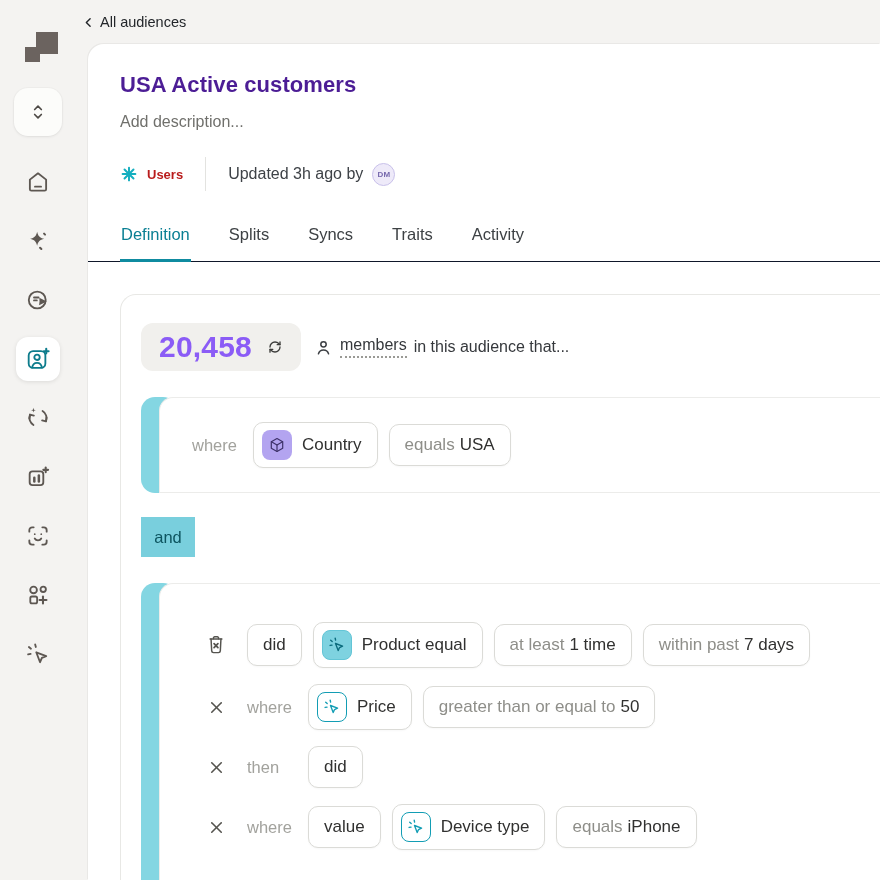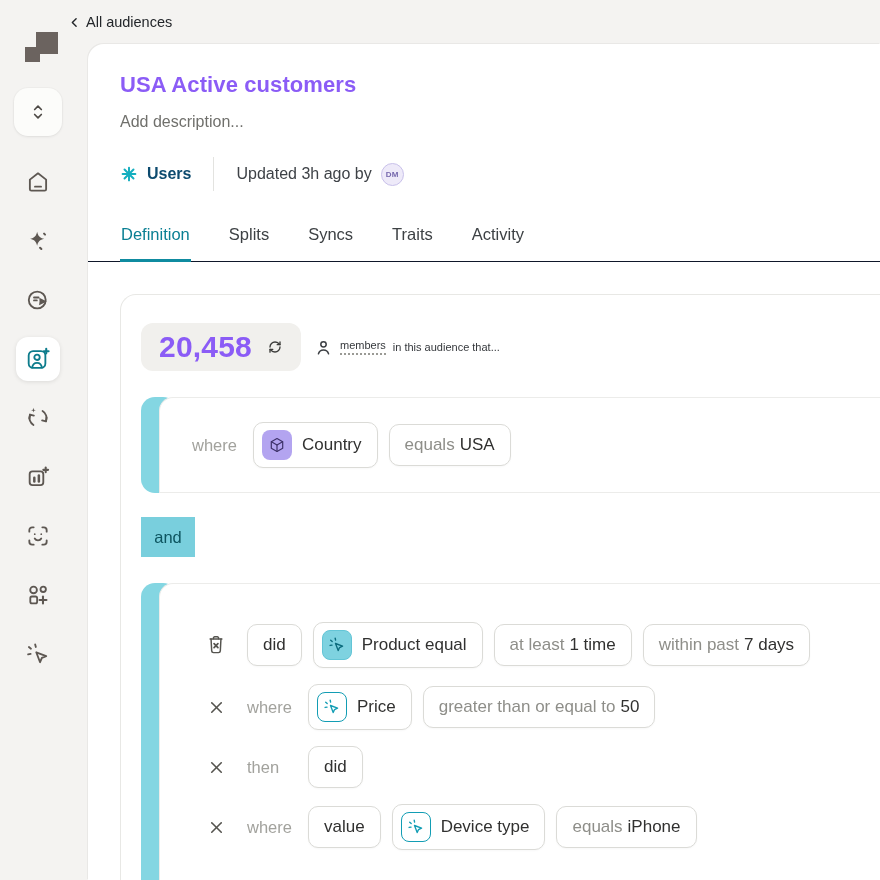--- a/index.html
+++ b/index.html
@@ -25,35 +25,35 @@
     cursor:pointer;
   }
   .nav { position:absolute; left:16px; top:160px; display:flex; flex-direction:column; gap:15px; }
   .side-item {
     width:44px; height:44px; border-radius:12px; color:#5d5752;
     display:flex; align-items:center; justify-content:center; cursor:pointer;
   }
   .side-item.active { background:#ffffff; color:#0d7c8c; box-shadow:0 1px 4px rgba(0,0,0,.10); }
 
   
-  .topbar { position:absolute; left:68px; top:0; right:0; height:44px; display:flex; align-items:center; }
+  .topbar { position:absolute; left:82px; top:0; right:0; height:44px; display:flex; align-items:center; }
   .back { display:flex; align-items:center; gap:5px; color:#23262a; font-size:14.5px; font-weight:500; cursor:pointer; background:none; border:none; font-family:inherit; }
 
   
   .main {
     position:absolute; left:88px; top:44px; width:792px; height:836px;
     background:#fff; border-top-left-radius:16px;
     box-shadow:-1px -1px 0 rgba(0,0,0,.045);
     overflow:hidden;
   }
-  .page-title { margin:28px 0 0 32px; font-size:22px; font-weight:700; color:#8b5cf6; letter-spacing:.1px; }
+  .page-title { margin:28px 0 0 32px; font-size:22px; font-weight:700; color:#4c1d95; letter-spacing:.1px; }
   .desc { margin:15px 0 0 32px; font-size:16px; color:#70706c; }
 
   .meta { margin:26px 0 0 32px; display:flex; align-items:center; }
-  .entity { display:flex; align-items:center; gap:9px; color:#0c4a6e; font-size:16px; font-weight:600; cursor:pointer; }
+  .entity { display:flex; align-items:center; gap:9px; color:#b91c1c; font-size:13px; font-weight:600; cursor:pointer; }
   .meta-divider { width:1px; height:34px; background:#e3e3e0; margin:0 22px; }
   .updated { font-size:16px; color:#3e4247; display:flex; align-items:center; gap:9px; }
   .avatar {
     width:23px; height:23px; border-radius:50%;
     background:#eeeaf9; border:1px solid #c9c1ea; color:#7668ad;
     font-size:8px; font-weight:700; display:flex; align-items:center; justify-content:center;
     letter-spacing:.2px;
   }
 
   .tabs { margin-top:34px; padding-left:32px; border-bottom:1px solid #0f172a; display:flex; gap:37px; }
@@ -70,21 +70,21 @@
     background:#fff; border:1px solid #e8e8e5; border-right:none; border-bottom:none;
     border-top-left-radius:16px;
   }
   .count-row { display:flex; align-items:center; margin:28px 0 0 20px; gap:13px; }
   .count-pill {
     height:48px; background:#f1f0ed; border-radius:12px;
     display:flex; align-items:center; gap:15px; padding:0 18px;
   }
   .count-value { font-size:30px; font-weight:700; color:#8b5cf6; letter-spacing:.2px; }
   .refresh-btn { background:none; border:none; color:#3c3c3a; cursor:pointer; display:flex; }
-  .members { display:flex; align-items:center; gap:7px; font-size:11px; color:#35383c; }
+  .members { display:flex; align-items:center; gap:7px; font-size:16px; color:#35383c; }
   .members-link { border-bottom:2px dotted #9a9a95; padding-bottom:2px; cursor:pointer; }
 
   .group { position:relative; margin:26px 0 0 20px; }
   .accent { position:absolute; left:0; top:0; bottom:0; width:36px; background:#84d6e2; border-radius:14px; }
   .gcard {
     position:relative; margin-left:18px; background:#fff;
     border:1px solid #ececea; border-right:none;
     border-radius:14px 0 0 0;
   }
   .gcard.simple { padding:24px 0 24px 32px; }

